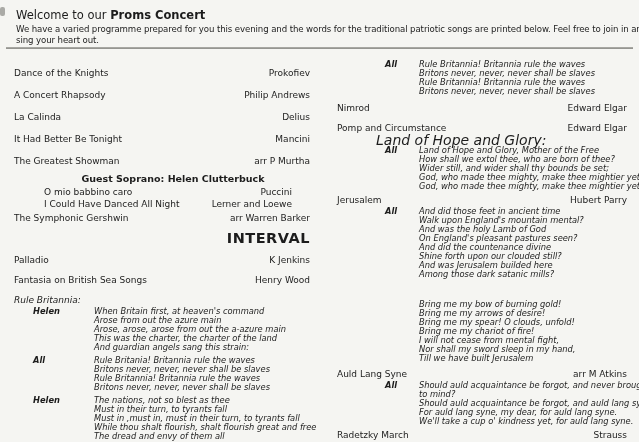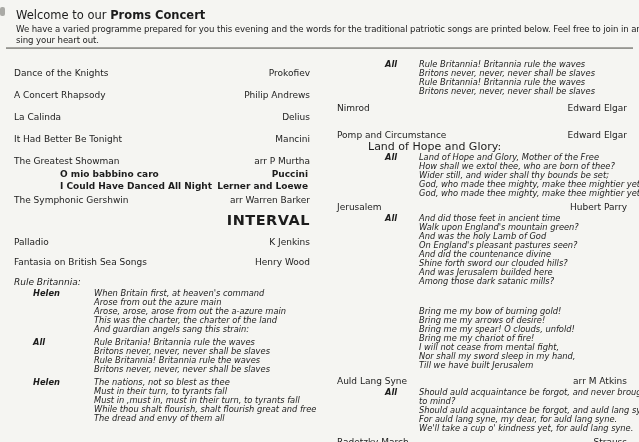--- a/index.html
+++ b/index.html
@@ -26,42 +26,42 @@
 
   
   .prog-row{display:flex;justify-content:space-between;font-size:9px;line-height:11px;}
   .plist-a{padding-top:8px;}
   .plist-a .prog-row + .prog-row{margin-top:11px;}
   .plist-c{margin-top:8px;}
   .plist-c .prog-row + .prog-row{margin-top:9px;}
   .plist-b{margin-top:3px;}
 
   .guest{margin-top:6px;text-align:center;font-weight:bold;font-size:9.5px;line-height:12px;padding-left:22px;}
-  .guest-items{margin-top:2px;margin-left:46px;width:248px;font-weight:bold;}
+  .guest-items{margin-top:2px;margin-left:30px;width:248px;}
   .guest-items .prog-row{line-height:11.5px;}
 
   .interval{margin-top:6px;text-align:right;font-weight:bold;font-size:14.5px;line-height:17px;padding-left:12px;letter-spacing:.5px;}
 
   
   .rb-heading{margin-top:9px;font-style:italic;font-size:9px;line-height:10px;}
   .verse{display:flex;align-items:flex-start;}
   .voice{font-weight:bold;font-style:italic;font-size:8.3px;line-height:9px;flex:0 0 auto;}
   .lines{font-style:italic;font-size:8.3px;line-height:9px;flex:1 1 auto;}
   .lyric-line{min-height:9px;white-space:nowrap;}
 
   .verse-l .voice{margin-left:19px;width:47px;}
   .verse-l .lines{margin-left:14px;}
   .v1{margin-top:2px;} .v2{margin-top:4px;} .v3{margin-top:4px;}
 
   .verse-r .voice{margin-left:48px;width:20px;}
   .verse-r .lines{margin-left:14px;}
   .opening{padding-top:8px;}
   .row-nimrod{margin-top:7px;}
-  .row-pomp{margin-top:16px;}
-  .land-heading{margin-top:1px;margin-left:31px;font-size:11px;line-height:10px;}
+  .row-pomp{margin-top:9px;}
+  .land-heading{margin-top:1px;margin-left:39px;font-style:italic;font-size:14px;line-height:10px;}
   .land-verse{margin-top:1px;}
   .row-jerusalem{margin-top:4px;}
   .jv1{margin-top:1px;}
   .jv2{margin-top:21px;}
   .row-auld{margin-top:6px;}
   .auld-verse{margin-top:1px;}
   .row-radetzky{margin-top:4px;}
 </style>
 </head>
 <body>
@@ -95,20 +95,21 @@
         <div class="prog-row">
           <span>It Had Better Be Tonight</span>
           <span>Mancini</span>
         </div>
         <div class="prog-row">
           <span>The Greatest Showman</span>
           <span>arr P Murtha</span>
         </div>
       </div>
 
+    <div class="guest">Guest Soprano:  Helen Clutterbuck</div>
 
     <div class="guest-items">
         <div class="prog-row">
           <span>O mio babbino caro</span>
           <span>Puccini</span>
         </div>
         <div class="prog-row">
           <span>I Could Have Danced All Night</span>
           <span>Lerner and Loewe</span>
         </div>
@@ -201,25 +202,25 @@
     </div>
 
     <div class="prog-row row-jerusalem">
       <span>Jerusalem</span>
       <span>Hubert Parry</span>
     </div>
     <div class="verse verse-r jv1">
       <span class="voice">All</span>
       <div class="lines">
           <div class="lyric-line">And did those feet in ancient time</div>
-          <div class="lyric-line">Walk upon England's mountain green?</div>
+          <div class="lyric-line">Walk upon England's mountain mental?</div>
           <div class="lyric-line">And was the holy Lamb of God</div>
           <div class="lyric-line">On England's pleasant pastures seen?</div>
           <div class="lyric-line">And did the countenance divine</div>
-          <div class="lyric-line">Shine forth sword our clouded hills?</div>
+          <div class="lyric-line">Shine forth upon our clouded still?</div>
           <div class="lyric-line">And was Jerusalem builded here</div>
           <div class="lyric-line">Among those dark satanic mills?</div>
         </div>
     </div>
     <div class="verse verse-r jv2">
       <span class="voice"></span>
       <div class="lines">
           <div class="lyric-line">Bring me my bow of burning gold!</div>
           <div class="lyric-line">Bring me my arrows of desire!</div>
           <div class="lyric-line">Bring me my spear! O clouds, unfold!</div>

